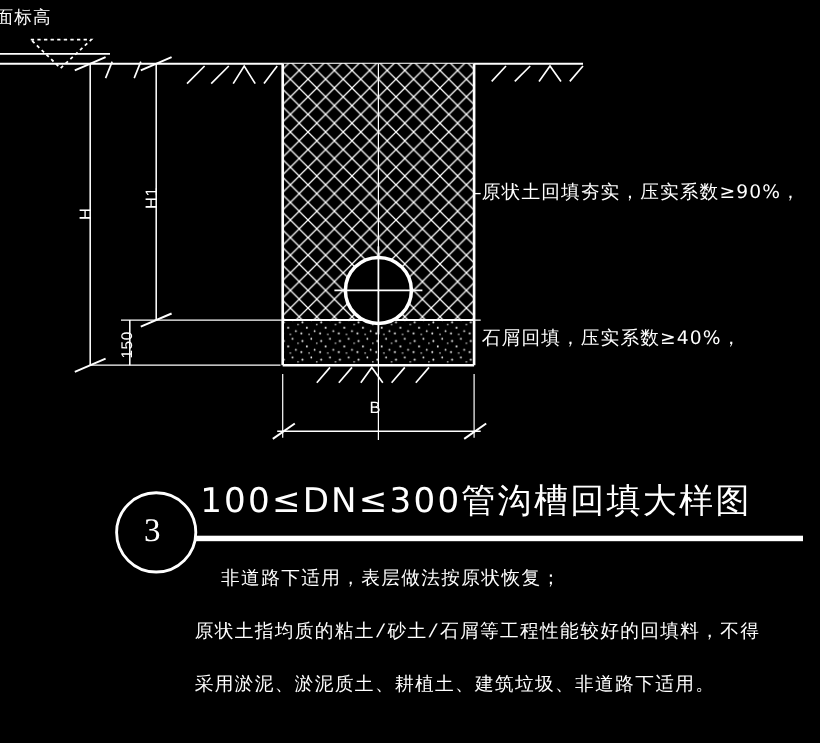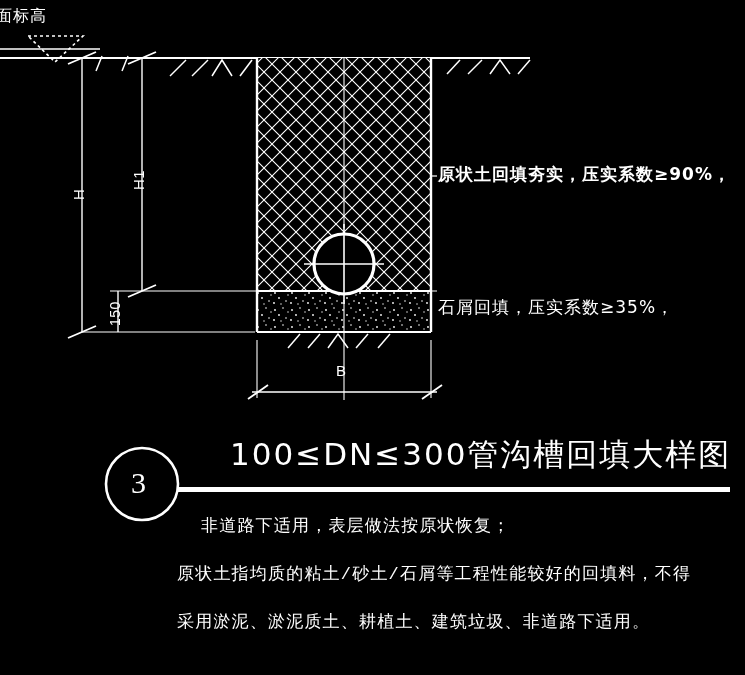--- a/index.html
+++ b/index.html
@@ -191,27 +191,27 @@
   <div class="txt cjk elev-text" style="left:-4px; top:6px;">面标高</div>
 
   <div class="txt dim-label dim-vert" style="left:70px; top:200px;">H</div>
 
   <div class="txt dim-label dim-vert" style="left:130px; top:190px;">H1</div>
 
   <div class="txt dim-label dim-vert" style="left:107px; top:326px; font-size:14px;">150</div>
 
   <div class="txt dim-label" style="left:336px; top:362px;">B</div>
 
-  <div class="txt cjk anno-text" style="left:438px; top:163px;font-weight:bold;">原状土回填夯实，压实系数≥90%，</div>
-
-  <div class="txt cjk anno-text" style="left:438px; top:296px;">石屑回填，压实系数≥35%，</div>
+  <div class="txt cjk anno-text" style="left:438px; top:163px;">原状土回填夯实，压实系数≥90%，</div>
+
+  <div class="txt cjk anno-text" style="left:438px; top:296px;">石屑回填，压实系数≥40%，</div>
 
   <div class="txt marker-num" style="left:131px; top:466px;">3</div>
 
-  <div class="txt cjk title-text" style="left:182px; top:434px;margin-left:48px;">100≤DN≤300管沟槽回填大样图</div>
+  <div class="txt cjk title-text" style="left:182px; top:434px;">100≤DN≤300管沟槽回填大样图</div>
 
   <div class="txt cjk note-text" style="left:177px; top:514px;margin-left:24px;">非道路下适用，表层做法按原状恢复；</div>
 
   <div class="txt cjk note-text" style="left:177px; top:562px;font-family:Liberation Mono, monospace;">原状土指均质的粘土/砂土/石屑等工程性能较好的回填料，不得</div>
 
   <div class="txt cjk note-text" style="left:177px; top:610px;">采用淤泥、淤泥质土、耕植土、建筑垃圾、非道路下适用。</div>
 
 </div>
 
 </body></html>

